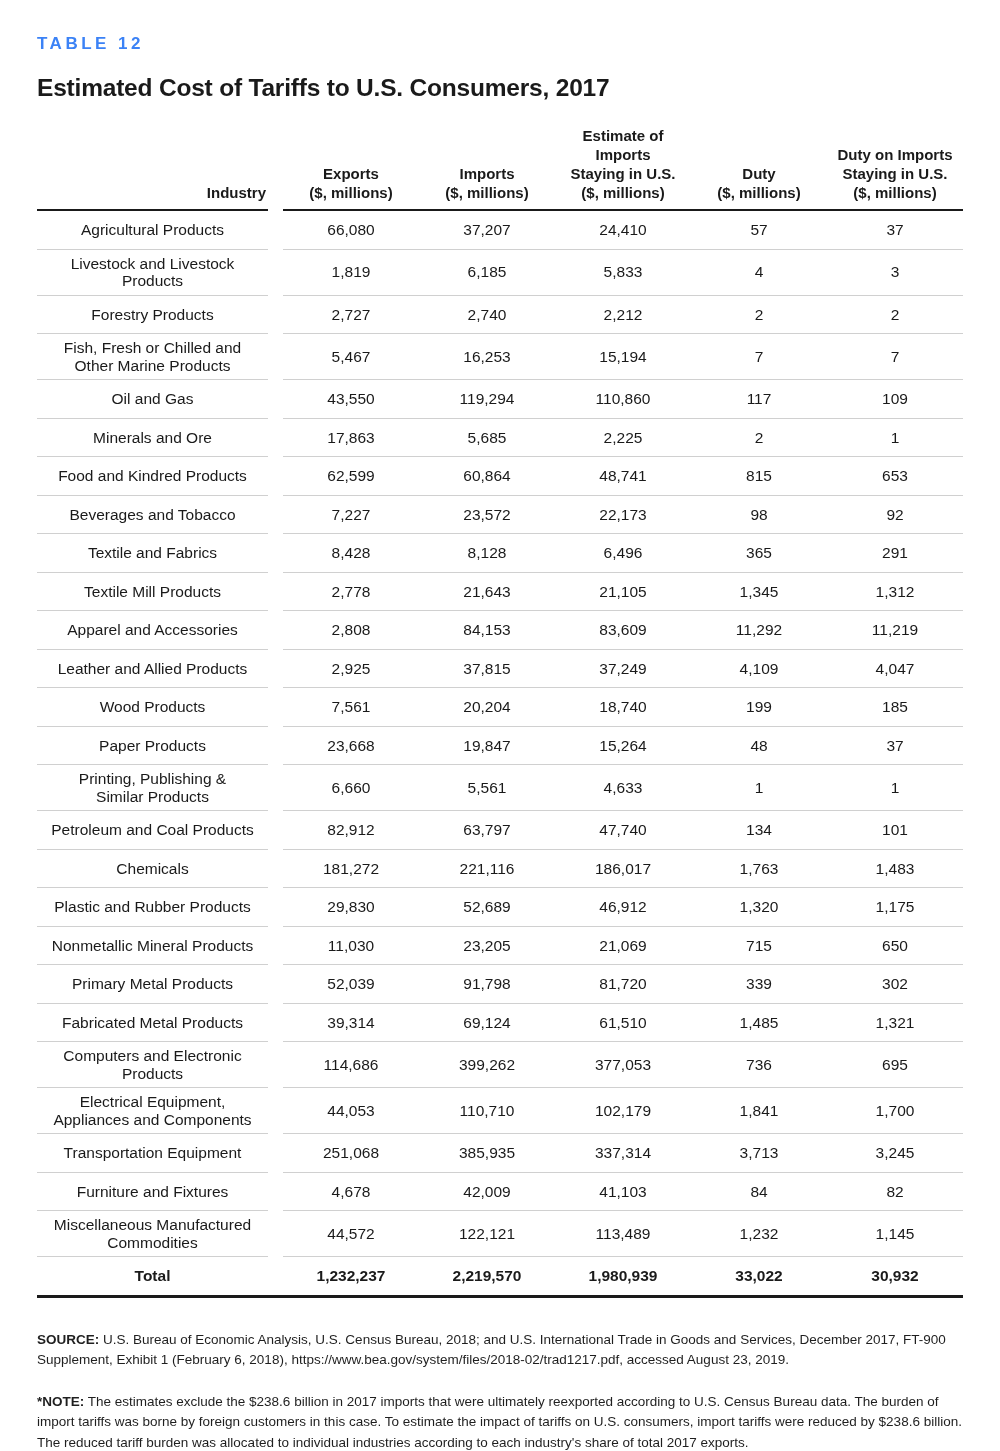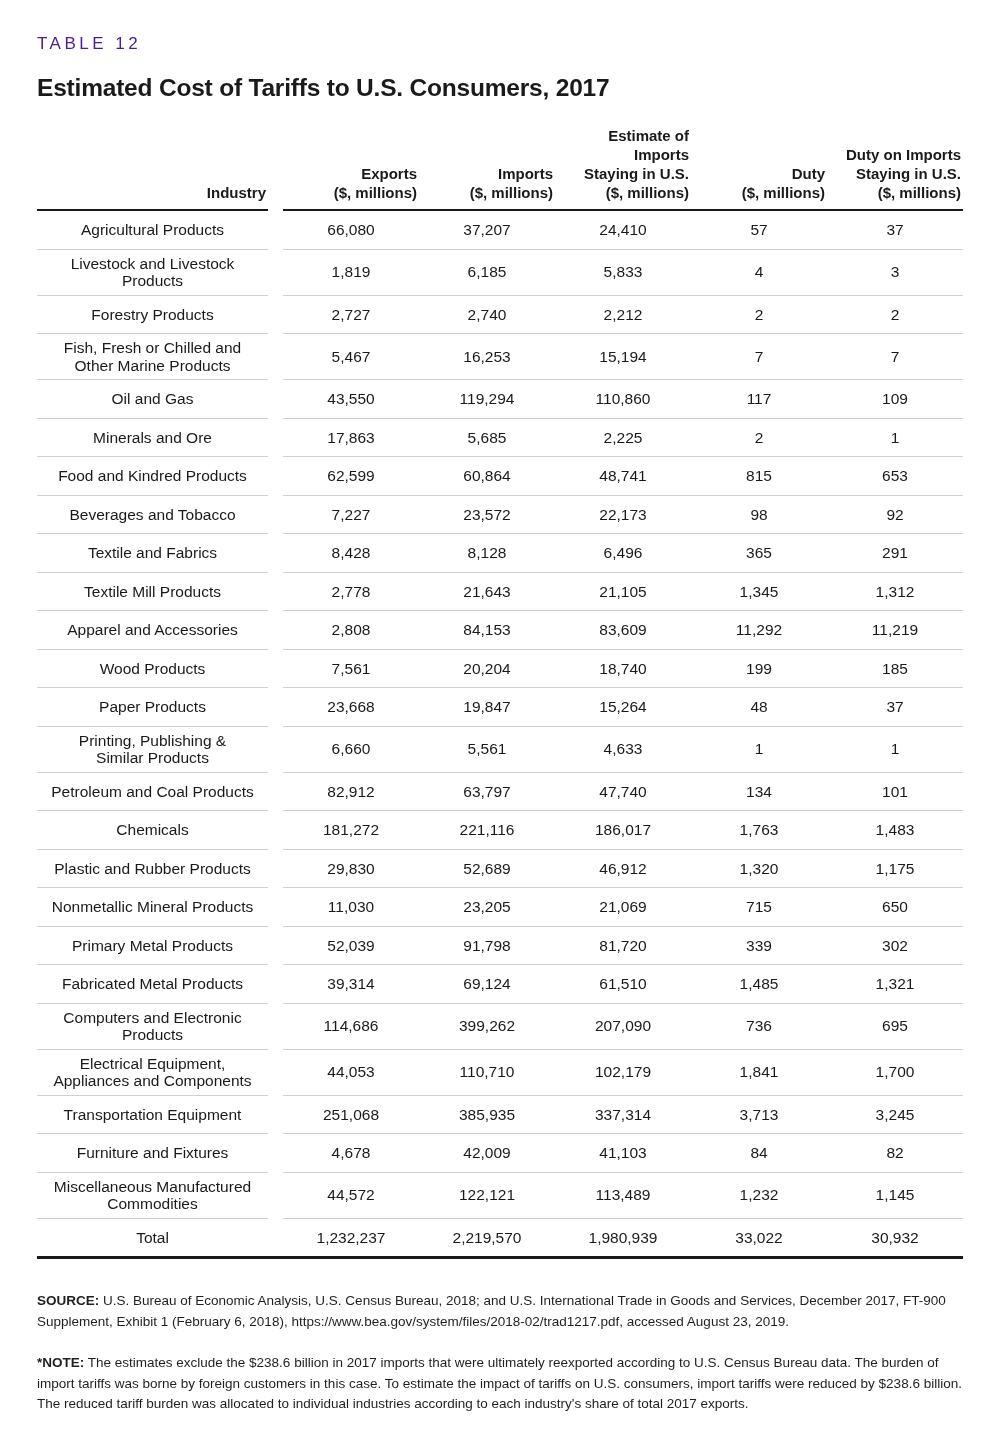--- a/index.html
+++ b/index.html
@@ -13,23 +13,23 @@
     font-family: "Liberation Sans", sans-serif;
     color: #1a1a1a;
     position: relative;
     overflow: hidden;
   }
   .page {
     padding: 34px 37px 0 37px;
   }
   .table-label {
     font-size: 17px;
-    font-weight: 400;
+    font-weight: 700;
     letter-spacing: 3.5px;
-    color: #4c1d95;
+    color: #3b82f6;
   }
   .page-title {
     font-size: 24.5px;
     font-weight: 700;
     margin-top: 20px;
     letter-spacing: -0.2px;
   }
   table.data-table {
     border-collapse: collapse;
     table-layout: fixed;
@@ -43,39 +43,39 @@
   thead th {
     vertical-align: bottom;
     font-size: 15px;
     font-weight: 700;
     line-height: 19px;
     padding: 0 2px 7px 2px;
     white-space: pre-line;
     border-bottom: 2px solid #1a1a1a;
   }
   thead th.industry-head { text-align: right; }
-  thead th.value-head    { text-align: right; }
+  thead th.value-head    { text-align: center; }
   thead th.spacer-head   { border-bottom: none; padding: 0; }
 
   tbody td {
     font-size: 15.5px;
     line-height: 17.5px;
     padding: 10px 2px;
     border-bottom: 1px solid #d0d0d0;
   }
   tbody tr.two-line td { padding-top: 5px; padding-bottom: 5px; }
   td.industry-cell {
     text-align: center;
     white-space: pre-line;
   }
   td.spacer-cell { border-bottom: none; padding: 0; }
   td.value-cell  { text-align: center; }
 
   tr.total-row td {
-    font-weight: 400;
+    font-weight: 700;
     border-bottom: 3px solid #1a1a1a;
     margin-top: 24px;
   }
   tr.total-row td.spacer-cell {
     border-bottom: 3px solid #1a1a1a;
   }
 
   .footer {
     width: 926px;
     margin-top: 32px;
@@ -220,20 +220,29 @@
         <tr>
           <td class="industry-cell">Apparel and Accessories</td>
           <td class="spacer-cell"></td>
           <td class="value-cell">2,808</td>
           <td class="value-cell">84,153</td>
           <td class="value-cell">83,609</td>
           <td class="value-cell">11,292</td>
           <td class="value-cell">11,219</td>
         </tr>
         <tr>
+          <td class="industry-cell">Leather and Allied Products</td>
+          <td class="spacer-cell"></td>
+          <td class="value-cell">2,925</td>
+          <td class="value-cell">37,815</td>
+          <td class="value-cell">37,249</td>
+          <td class="value-cell">4,109</td>
+          <td class="value-cell">4,047</td>
+        </tr>
+        <tr>
           <td class="industry-cell">Wood Products</td>
           <td class="spacer-cell"></td>
           <td class="value-cell">7,561</td>
           <td class="value-cell">20,204</td>
           <td class="value-cell">18,740</td>
           <td class="value-cell">199</td>
           <td class="value-cell">185</td>
         </tr>
         <tr>
           <td class="industry-cell">Paper Products</td>
@@ -307,21 +316,21 @@
           <td class="value-cell">61,510</td>
           <td class="value-cell">1,485</td>
           <td class="value-cell">1,321</td>
         </tr>
         <tr class="two-line">
           <td class="industry-cell">Computers and Electronic
 Products</td>
           <td class="spacer-cell"></td>
           <td class="value-cell">114,686</td>
           <td class="value-cell">399,262</td>
-          <td class="value-cell">207,090</td>
+          <td class="value-cell">377,053</td>
           <td class="value-cell">736</td>
           <td class="value-cell">695</td>
         </tr>
         <tr class="two-line">
           <td class="industry-cell">Electrical Equipment,
 Appliances and Components</td>
           <td class="spacer-cell"></td>
           <td class="value-cell">44,053</td>
           <td class="value-cell">110,710</td>
           <td class="value-cell">102,179</td>

